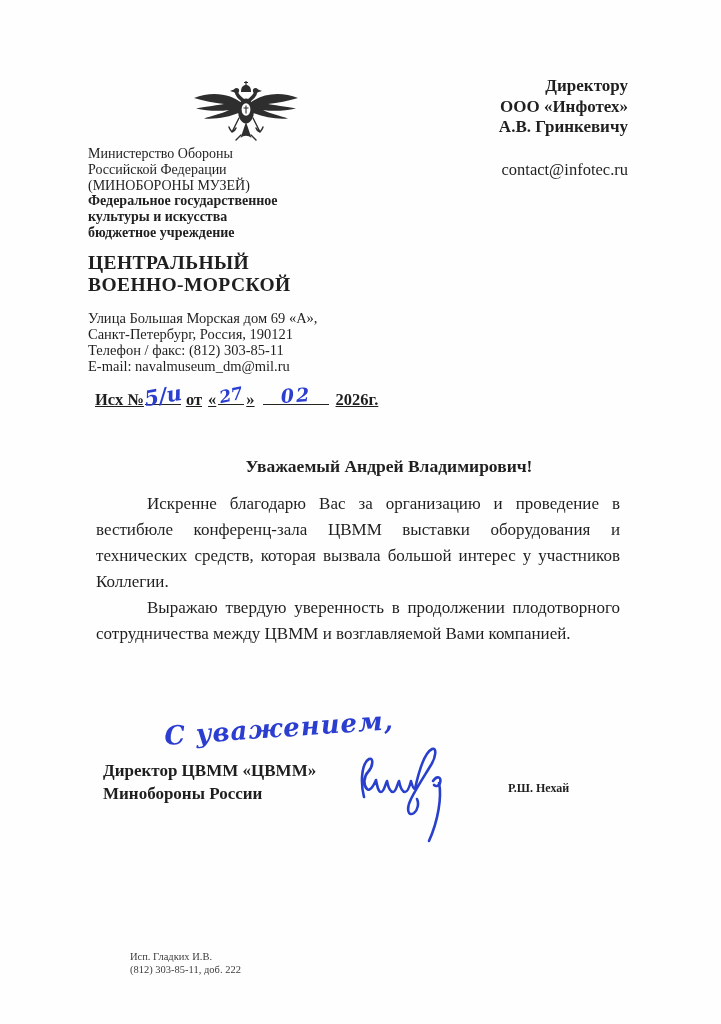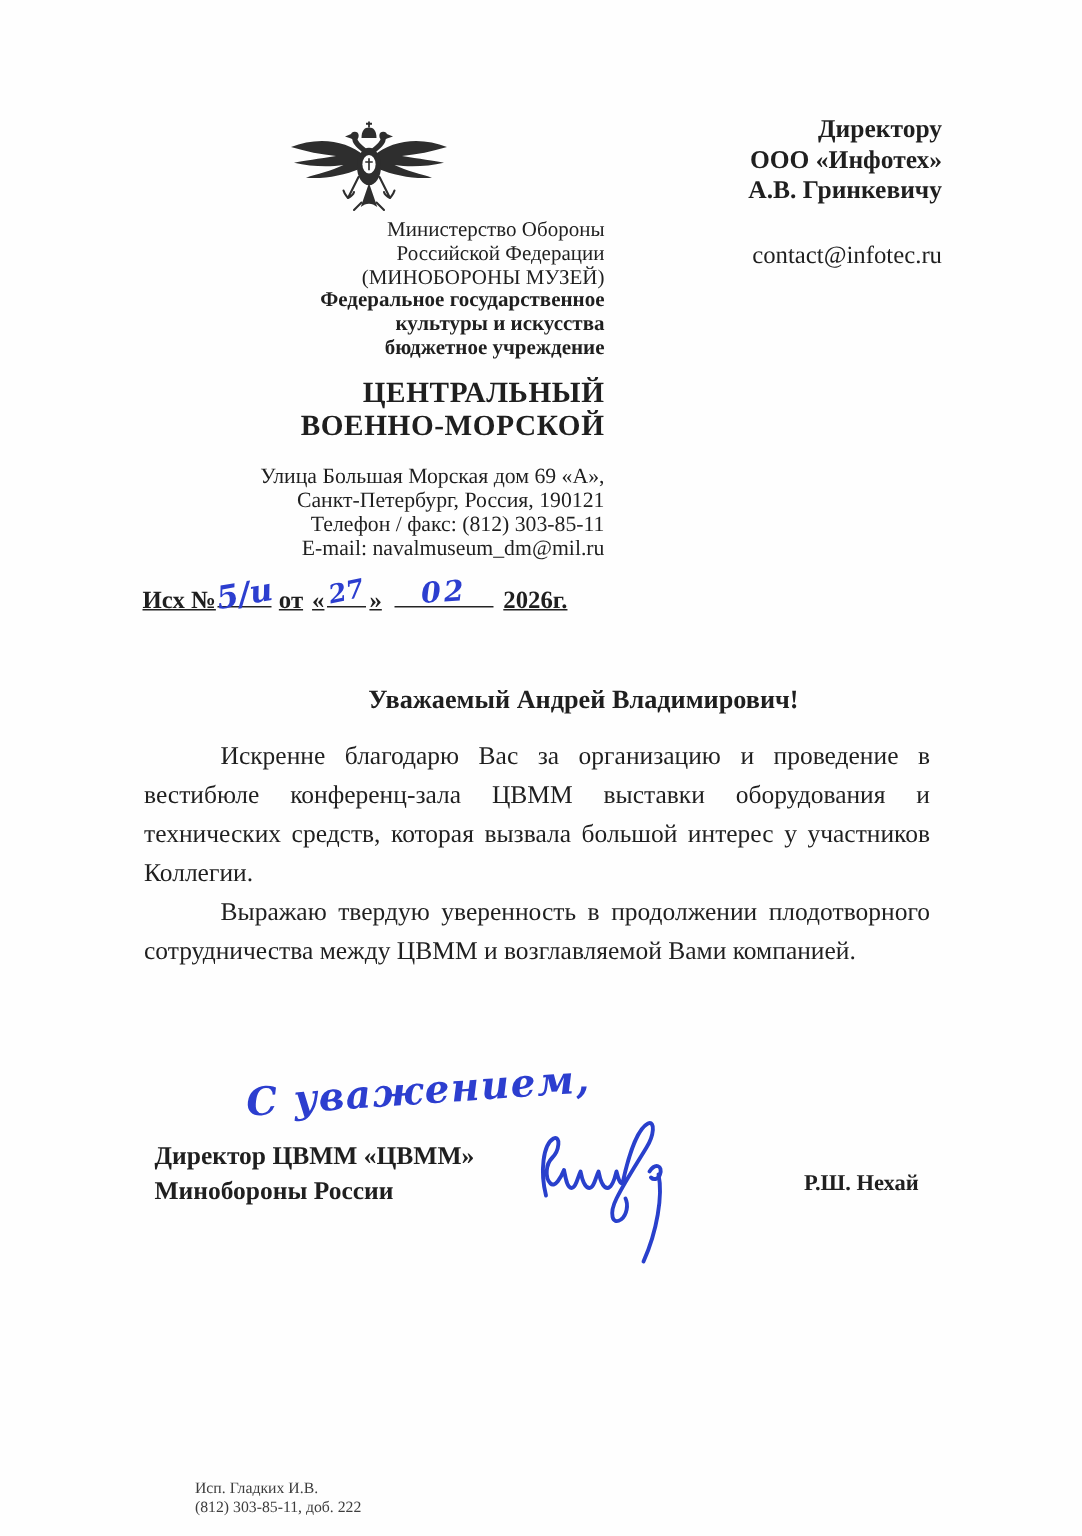--- a/index.html
+++ b/index.html
@@ -2,21 +2,21 @@
 <html><head>
 <meta charset="utf-8">
 <style>
   html,body{margin:0;padding:0;background:#ffffff;}
   .page{
     position:relative;width:721px;height:1024px;background:#fefefe;
     font-family:"Liberation Serif","DejaVu Serif",serif;color:#1f1f1f;overflow:hidden;
   }
   .lh-line{display:block;}
 
-  .letterhead{position:absolute;left:88px;top:80px;width:315px;text-align:right;}
+  .letterhead{position:absolute;left:88px;top:80px;width:315px;text-align:left;}
   .emblem{display:block;margin:0 auto 4px auto;width:110px;height:62px;}
   .ministry{font-size:14px;line-height:15.8px;}
   .institution{font-size:14px;line-height:15.8px;font-weight:bold;}
   .museum{margin-top:11px;font-size:19.5px;font-weight:bold;line-height:22px;letter-spacing:.4px;}
   .address{margin-top:14px;font-size:14.5px;line-height:16px;}
 
   .ref-line{position:absolute;left:95px;top:390px;font-size:16.5px;font-weight:bold;white-space:nowrap;text-decoration:underline;}
   .blank{display:inline-block;height:2px;border-bottom:1.6px solid #242424;position:relative;vertical-align:baseline;}
   .blank-num{width:36px;margin:0 3px 0 1px;}
   .blank-day{width:26px;margin:0 2px;}
@@ -38,23 +38,23 @@
   .body-text{position:absolute;left:96px;top:491px;width:524px;font-size:17px;
              line-height:26px;text-align:justify;}
   .body-text p{margin:0;text-indent:51px;}
 
   .closing-hw{position:absolute;left:164px;top:713px;color:#2c3ecf;
               font-family:"DejaVu Serif",serif;font-style:italic;font-weight:bold;
               font-size:26px;transform:rotate(-4deg);letter-spacing:1px;white-space:nowrap;}
 
   .sig-title{position:absolute;left:103px;top:759px;font-weight:bold;font-size:17px;line-height:23px;}
   .sig-scribble{position:absolute;left:348px;top:735px;width:110px;height:112px;}
-  .sig-name{position:absolute;left:536px;top:781px;font-weight:bold;font-size:15px;}
+  .sig-name{position:absolute;left:508px;top:781px;font-weight:bold;font-size:12px;}
 
-  .footer-note{position:absolute;left:130px;top:950px;font-size:10.5px;line-height:13px;color:#3d3d3d;margin-top:36px;}
+  .footer-note{position:absolute;left:130px;top:950px;font-size:10.5px;line-height:13px;color:#3d3d3d;}
 </style>
 </head>
 <body>
 
 <div class="page">
 
   <div class="letterhead">
     <svg class="emblem" viewBox="0 0 110 62" aria-hidden="true">
       <g fill="#2e2e2e">
         <path d="M55 1 l0 4 M53 2.5 l4 0" stroke="#2e2e2e" stroke-width="1.2" fill="none"></path>

